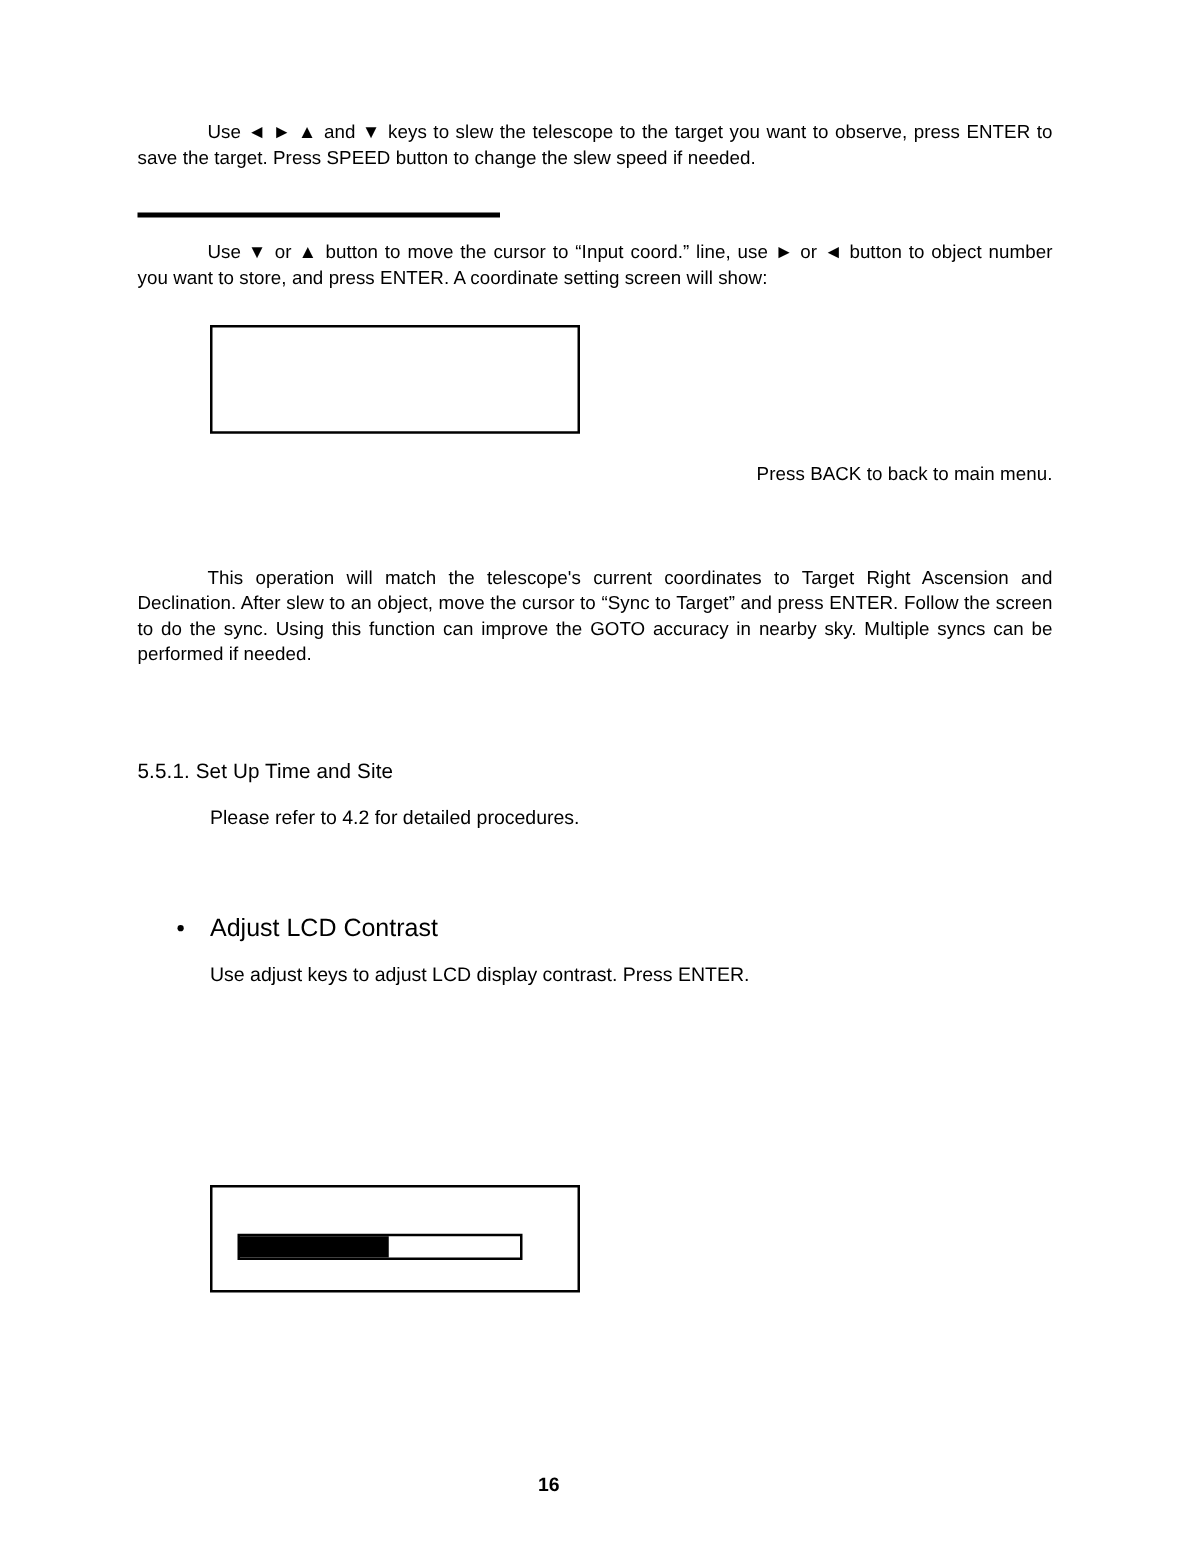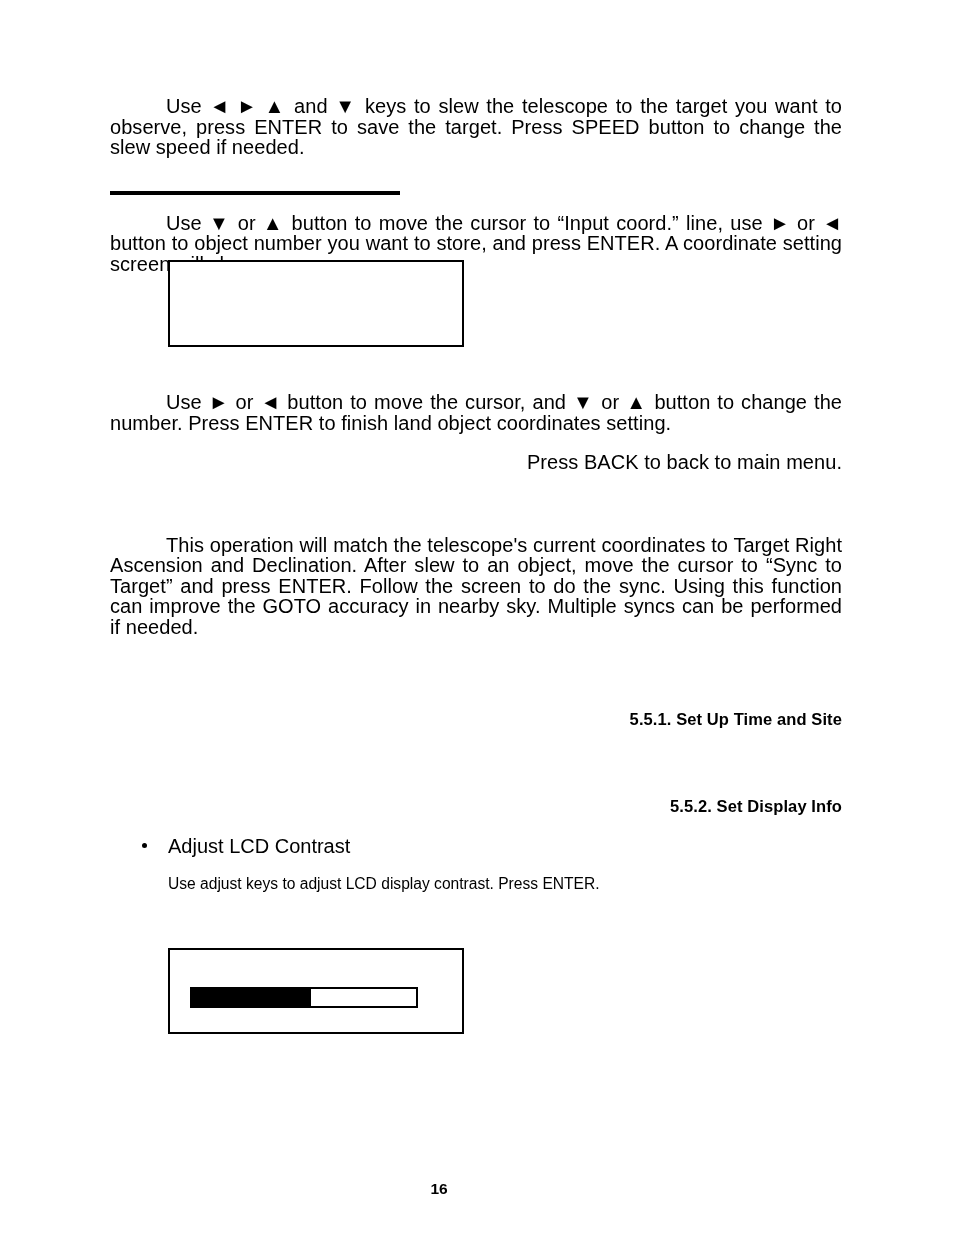--- a/index.html
+++ b/index.html
@@ -27,21 +27,21 @@
   
   .content {
     position: absolute;
     left: 110px;
     top: 96px;
     width: 732px;
   }
 
   p.body-text {
     margin: 0;
-    font-size: 20px;
+    font-size: 15px;
     line-height: 20.5px;
     text-align: justify;
     text-justify: inter-word;
     letter-spacing: 0.05px;
   }
 
   p.body-text.indent {
     text-indent: 56px;
   }
 
@@ -98,24 +98,23 @@
   }
   .contrast-bar-fill {
     height: 100%;
     background: #000000;
   }
 
   
   h3.section-heading {
     margin: 0;
     font-size: 16.5px;
-    font-weight: bold;
+    font-weight: normal;
     line-height: 21px;
     letter-spacing: 0.1px;
-    text-align: right;
   }
 
   
   ul.bullets {
     margin: 0;
     padding: 0;
     list-style: none;
   }
   ul.bullets li {
     position: relative;
@@ -164,43 +163,42 @@
     <div class="gap-md"></div>
 
     <div class="rule-block">
       <div class="rule"></div>
     </div>
 
     <p class="body-text indent">Use ▼ or ▲ button to move the cursor to “Input coord.” line, use ► or ◄ button to object number you want to store, and press ENTER. A coordinate setting screen will show:</p>
 
     <div style="height:118px"></div>
 
-    <p class="body-text indent">Use ► or ◄ button to move the cursor, and ▼ or ▲ button to change the number. Press ENTER to finish land object coordinates setting.</p>
 
     <div class="gap-md"></div>
 
     <p class="body-text nojust indent">Press BACK to back to main menu.</p>
 
     <div style="height:62px"></div>
 
     <p class="body-text indent">This operation will match the telescope's current coordinates to Target Right Ascension and Declination. After slew to an object, move the cursor to “Sync to Target” and press ENTER. Follow the screen to do the sync. Using this function can improve the GOTO accuracy in nearby sky. Multiple syncs can be performed if needed.</p>
 
     <div class="gap-sm"></div>
 
 
     <div style="height:62px"></div>
 
     <h3 class="section-heading">5.5.1. Set Up Time and Site</h3>
 
     <div style="height:17px"></div>
 
+    <p class="sub-text">Please refer to 4.2 for detailed procedures.</p>
 
     <div style="height:49px"></div>
 
-    <h3 class="section-heading">5.5.2. Set Display Info</h3>
 
     <div style="height:19px"></div>
 
     <ul class="bullets">
       <li>
         <span class="bullet-dot"></span>
         <span>Adjust LCD Contrast</span>
       </li>
     </ul>
 

